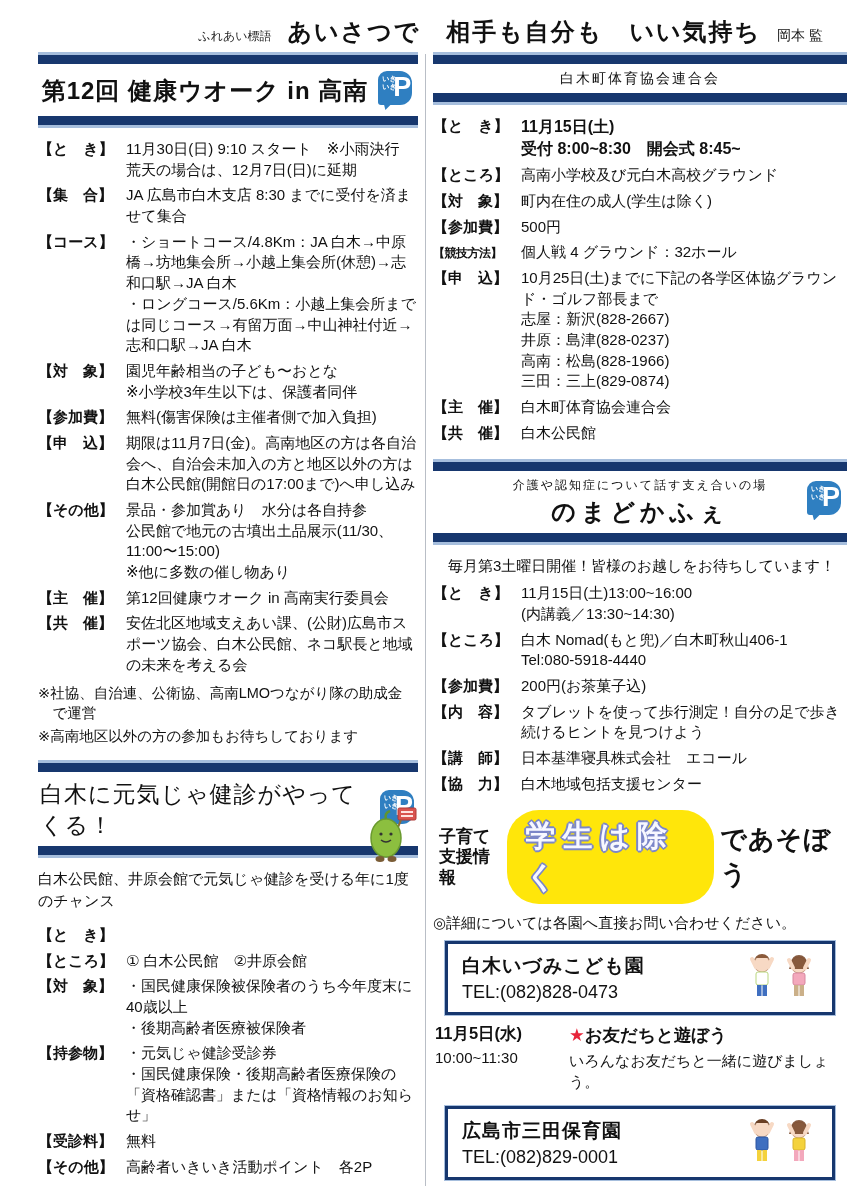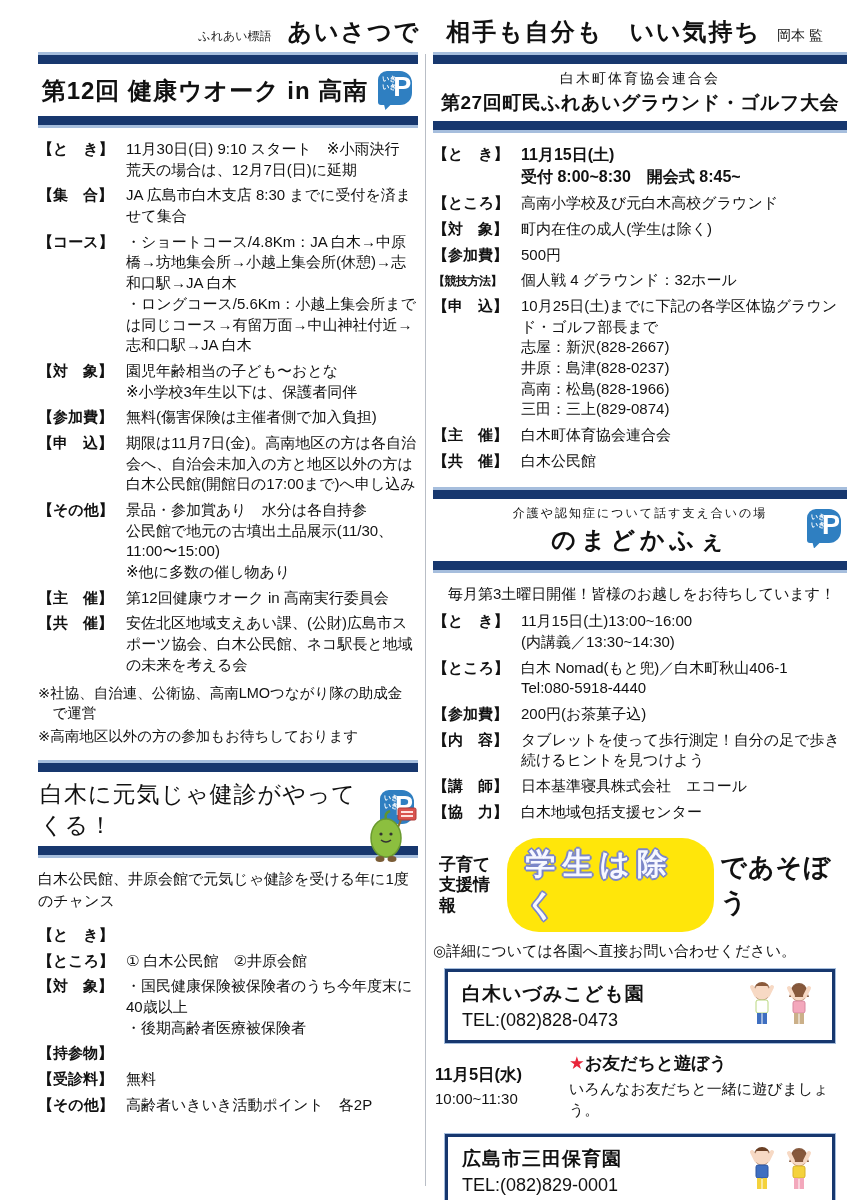--- a/index.html
+++ b/index.html
@@ -61,21 +61,21 @@
               text-shadow:-2px 0 #7b86c8,2px 0 #7b86c8,0 -2px #7b86c8,0 2px #7b86c8,
                           -1px -1px #7b86c8,1px 1px #7b86c8,-1px 1px #7b86c8,1px -1px #7b86c8;}
   .kos-suffix{font-size:26px;font-weight:bold;letter-spacing:1px;}
 
   
   .fbox{border:3px solid #17376e;outline:1px solid #a6bedd;display:flex;align-items:center;
         padding:7px 10px 7px 14px;margin:8px 12px 8px;background:#fff;}
   .fbox-info{flex:1;}
   .f-name{font-size:19px;font-weight:bold;letter-spacing:1px;}
   .f-tel{font-size:18px;margin-top:3px;}
-  .event{display:flex;margin:2px 0 14px 2px;align-items:center;}
+  .event{display:flex;margin:2px 0 14px 2px;}
   .ev-when{flex:0 0 134px;}
   .ev-date{font-size:16.5px;font-weight:bold;}
   .ev-time{font-size:15px;margin-top:4px;}
   .ev-what{flex:1;}
   .ev-title{font-size:17.5px;font-weight:bold;}
   .ev-star{color:#e8253a;}
   .ev-desc{font-size:15px;line-height:1.4;margin-top:3px;}
 </style>
 </head>
 <body>
@@ -194,20 +194,22 @@
               <span class="lbl">【ところ】</span>
               <span class="val">① 白木公民館　②井原会館</span>
             </div>
           <div class="row">
               <span class="lbl">【対　象】</span>
               <span class="val">・国民健康保険被保険者のうち今年度末に40歳以上
 ・後期高齢者医療被保険者</span>
             </div>
           <div class="row">
               <span class="lbl">【持参物】</span>
+              <span class="val">・元気じゃ健診受診券
+・国民健康保険・後期高齢者医療保険の「資格確認書」または「資格情報のお知らせ」</span>
             </div>
           <div class="row">
               <span class="lbl">【受診料】</span>
               <span class="val">無料</span>
             </div>
           <div class="row">
               <span class="lbl">【その他】</span>
               <span class="val">高齢者いきいき活動ポイント　各2P</span>
             </div>
 
@@ -216,21 +218,20 @@
     </div>
 
     <div class="divider"></div>
 
     <div class="col-r">
 
       <div class="sec">
         <div class="bar-top"></div>
         <div class="bt-stack">
           <span class="t-org">白木町体育協会連合会</span>
-          <span class="t-lg">第27回町民ふれあいグラウンド・ゴルフ大会</span>
         </div>
         <div class="bar-bot"></div>
 
         <div class="rowlist">
           <div class="row">
               <span class="lbl">【と　き】</span>
               <span class="val" style="font-weight:bold;font-size:16px;">11月15日(土)
 受付 8:00~8:30　開会式 8:45~</span>
             </div>
           <div class="row">

